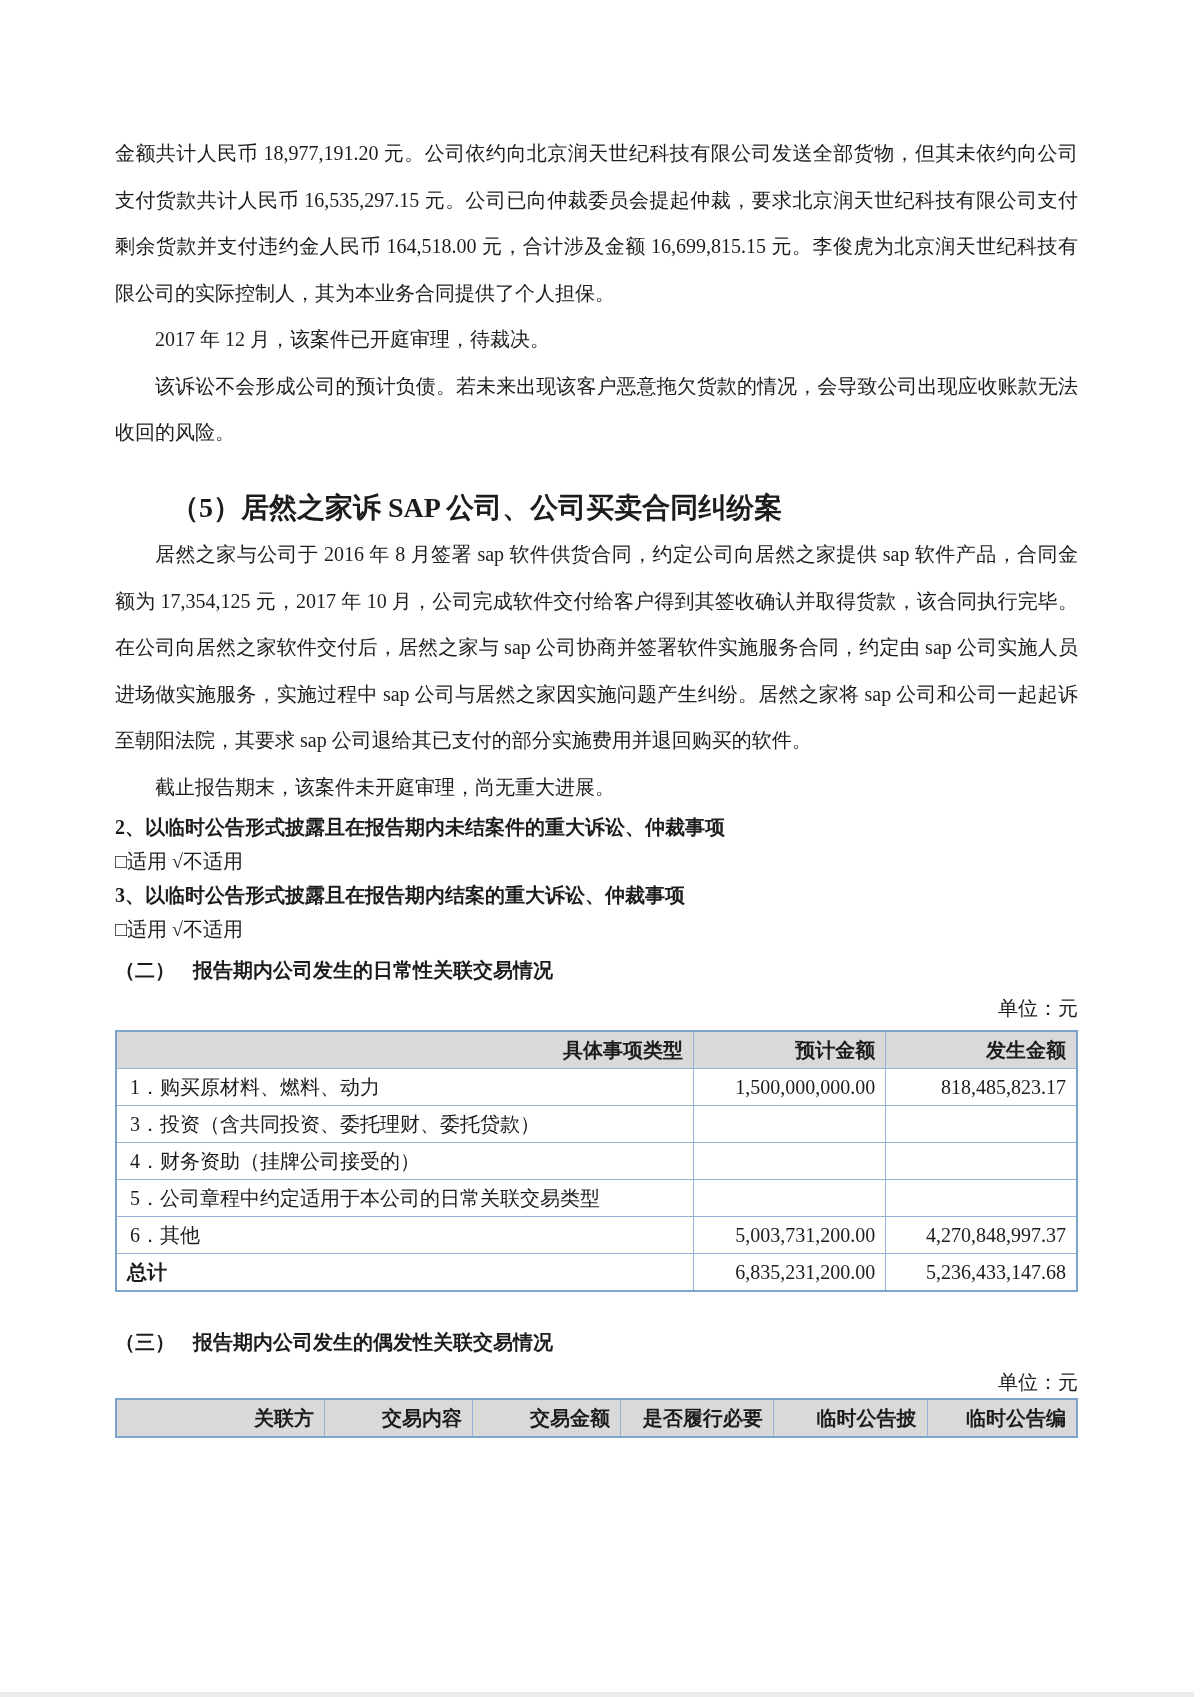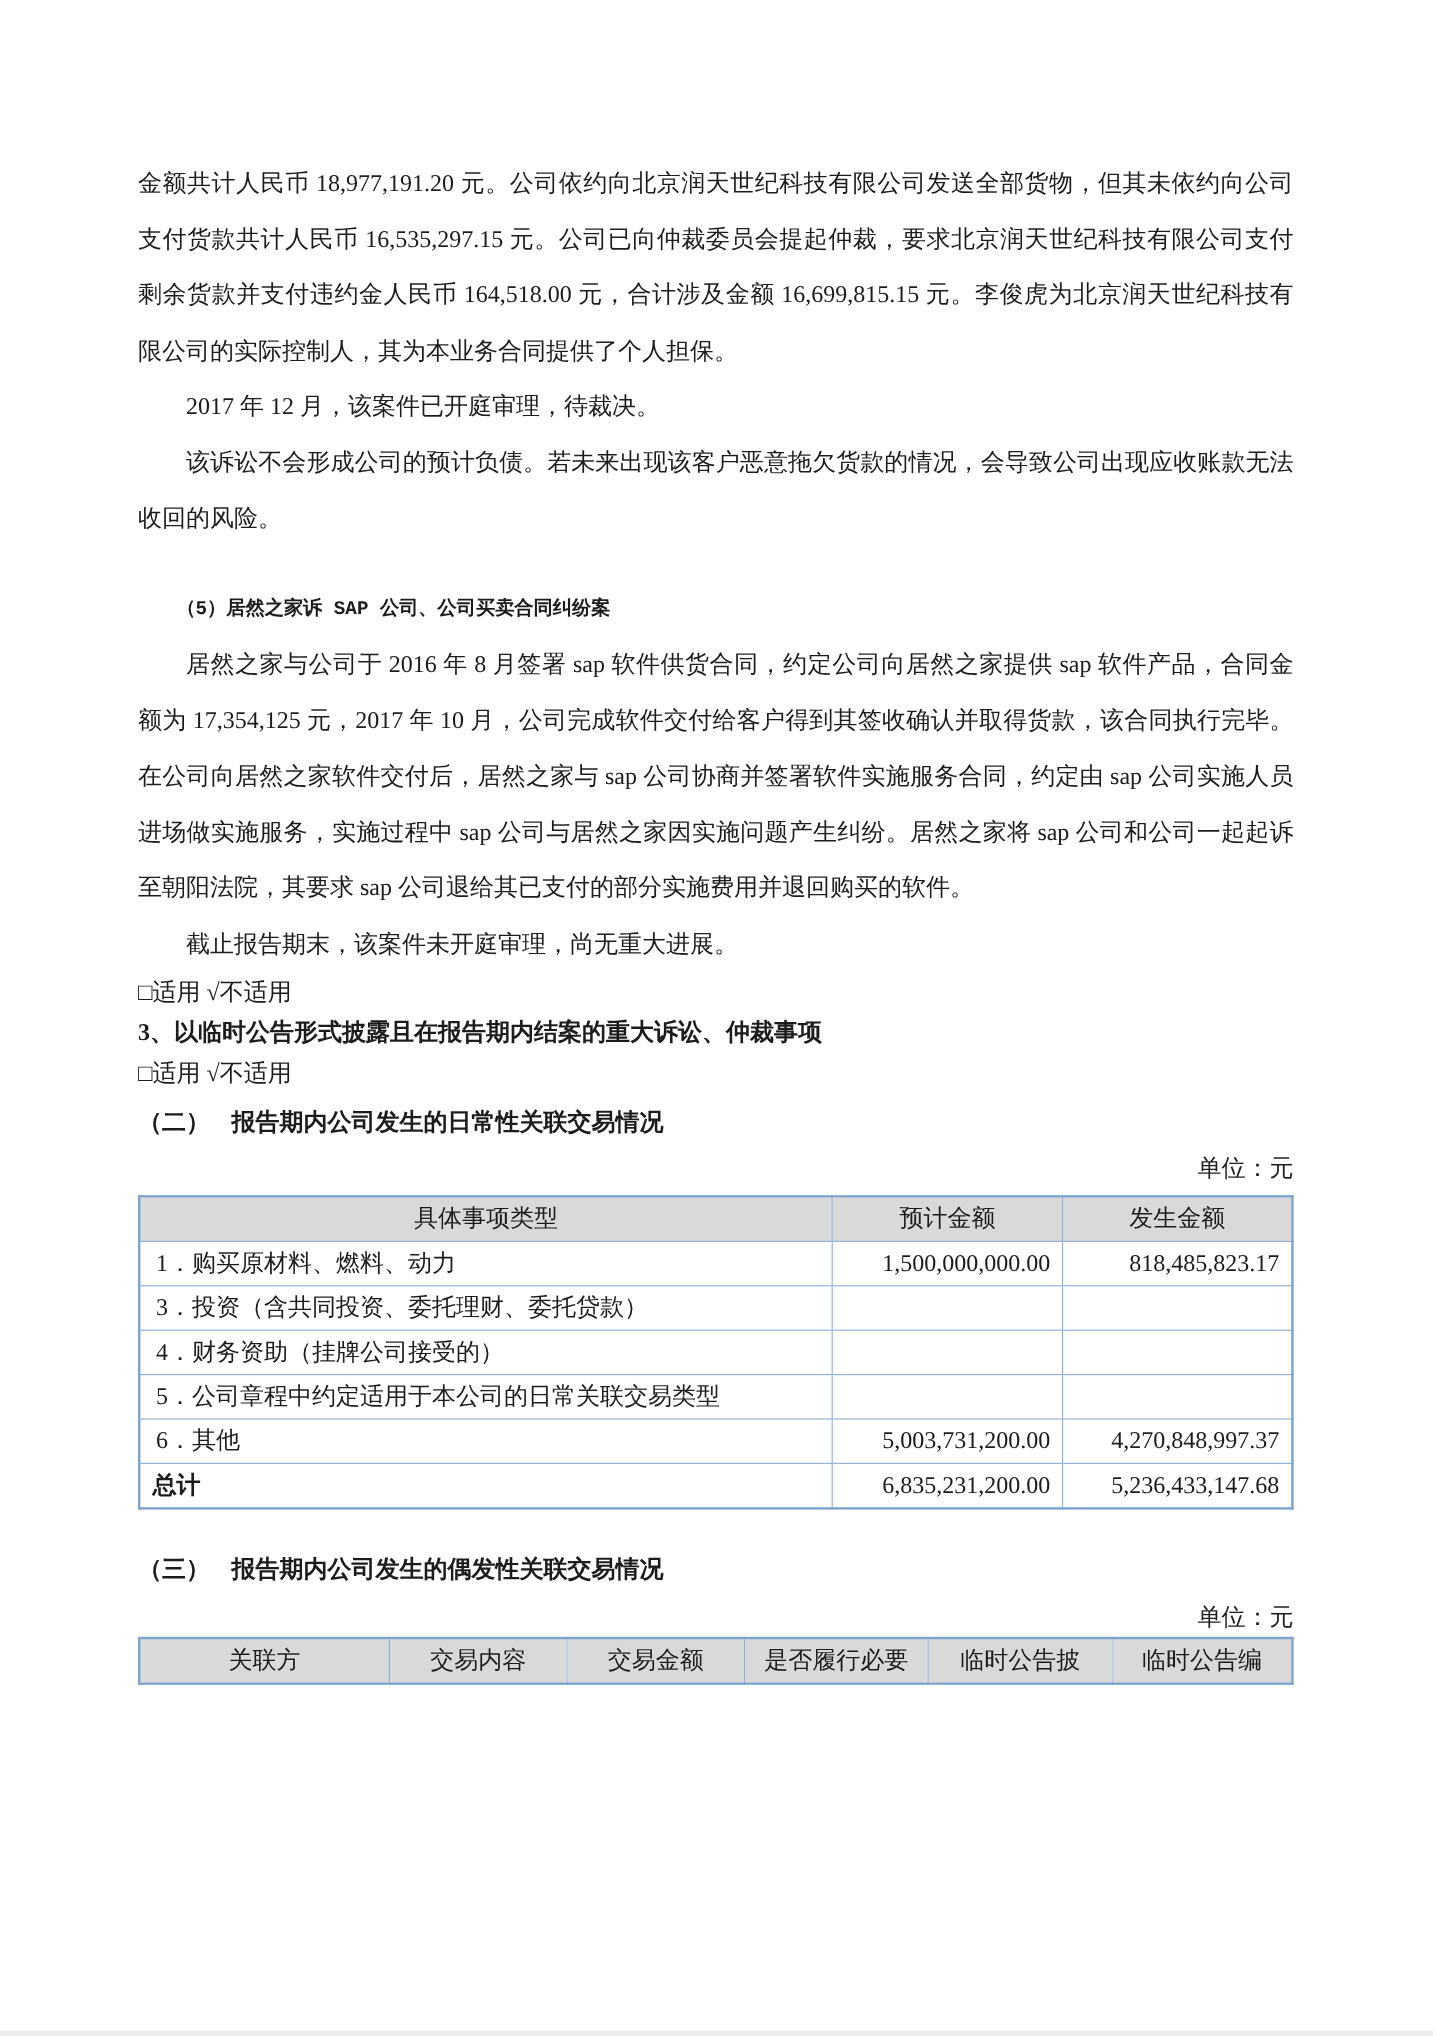--- a/index.html
+++ b/index.html
@@ -23,26 +23,25 @@
     width: 963px;
   }
   .para {
     font-size: 20px;
     line-height: 46.5px;
     text-align: justify;
     margin: 0;
   }
   .indent { text-indent: 2em; }
   .case-heading {
-    font-size: 16px;
+    font-size: 28px;
     line-height: 46.5px;
     font-weight: 700;
     text-indent: 2em;
     margin: 29px 0 0 0;
-    font-family: Liberation Mono, monospace;
   }
   .tight {
     font-size: 20px;
     line-height: 34px;
     margin: 0;
   }
   .bold { font-weight: 700; }
   .section-heading {
     font-size: 20px;
     line-height: 40px;
@@ -71,22 +70,22 @@
     border: 1px solid #95b3d7;
     font-size: 20px;
     line-height: 30px;
     padding: 3px 10px;
     vertical-align: top;
     overflow: hidden;
     white-space: normal;
   }
   th {
     background: #d9d9d9;
-    font-weight: 400;
-    text-align: center;
+    font-weight: 700;
+    text-align: right;
     height: 30px;
     margin-top: 45px;
   }
   td { height: 30px; background: #ffffff; }
   td.cell-label { text-align: left; padding-left: 13px; border-radius: 14px; }
   td.cell-num { text-align: right; }
   td.cell-total { text-align: left; font-weight: 700; }
   .t2 { margin-top: 2px; }
   .page-edge {
     position: absolute;
@@ -104,20 +103,21 @@
   <div class="content">
 
     <p class="para">金额共计人民币 18,977,191.20 元。公司依约向北京润天世纪科技有限公司发送全部货物，但其未依约向公司支付货款共计人民币 16,535,297.15 元。公司已向仲裁委员会提起仲裁，要求北京润天世纪科技有限公司支付剩余货款并支付违约金人民币 164,518.00 元，合计涉及金额 16,699,815.15 元。李俊虎为北京润天世纪科技有限公司的实际控制人，其为本业务合同提供了个人担保。</p>
     <p class="para indent">2017 年 12 月，该案件已开庭审理，待裁决。</p>
     <p class="para indent">该诉讼不会形成公司的预计负债。若未来出现该客户恶意拖欠货款的情况，会导致公司出现应收账款无法收回的风险。</p>
 
     <p class="case-heading">（5）居然之家诉 SAP 公司、公司买卖合同纠纷案</p>
     <p class="para indent">居然之家与公司于 2016 年 8 月签署 sap 软件供货合同，约定公司向居然之家提供 sap 软件产品，合同金额为 17,354,125 元，2017 年 10 月，公司完成软件交付给客户得到其签收确认并取得货款，该合同执行完毕。在公司向居然之家软件交付后，居然之家与 sap 公司协商并签署软件实施服务合同，约定由 sap 公司实施人员进场做实施服务，实施过程中 sap 公司与居然之家因实施问题产生纠纷。居然之家将 sap 公司和公司一起起诉至朝阳法院，其要求 sap 公司退给其已支付的部分实施费用并退回购买的软件。</p>
     <p class="para indent">截止报告期末，该案件未开庭审理，尚无重大进展。</p>
 
+    <p class="tight bold">2、以临时公告形式披露且在报告期内未结案件的重大诉讼、仲裁事项</p>
     <p class="tight">□适用 √不适用</p>
     <p class="tight bold">3、以临时公告形式披露且在报告期内结案的重大诉讼、仲裁事项</p>
     <p class="tight">□适用 √不适用</p>
 
     <p class="section-heading">
       <span class="sec-num">（二）</span><span>报告期内公司发生的日常性关联交易情况</span>
     </p>
     <p class="unit-label">单位：元</p>
 
     <table class="t1">

